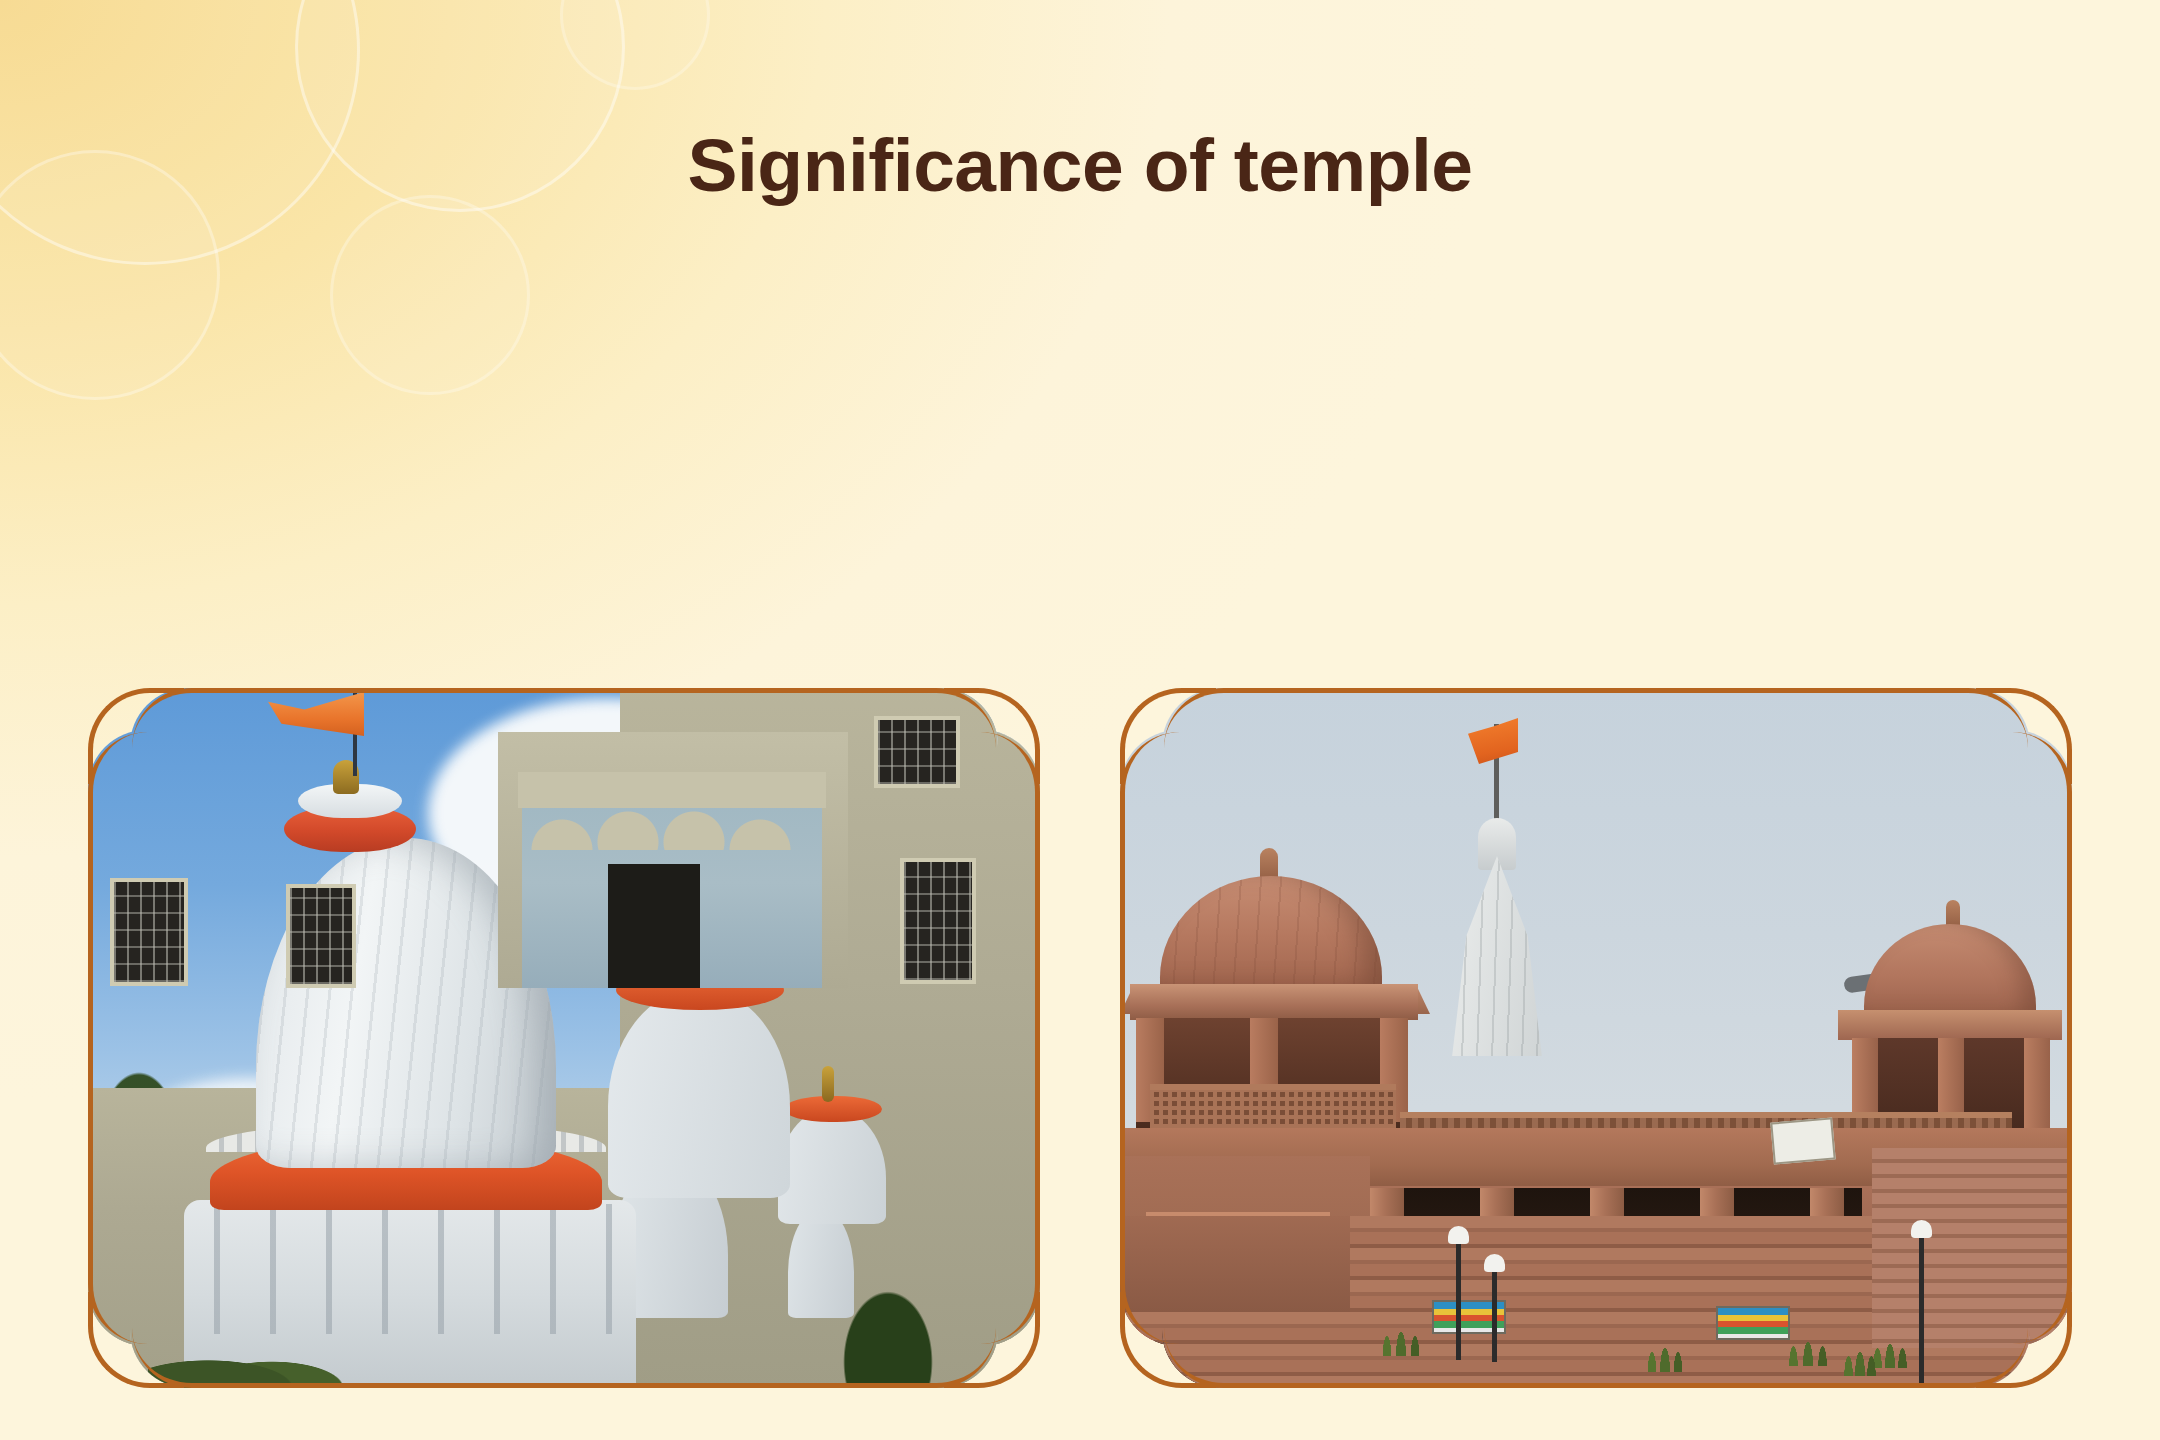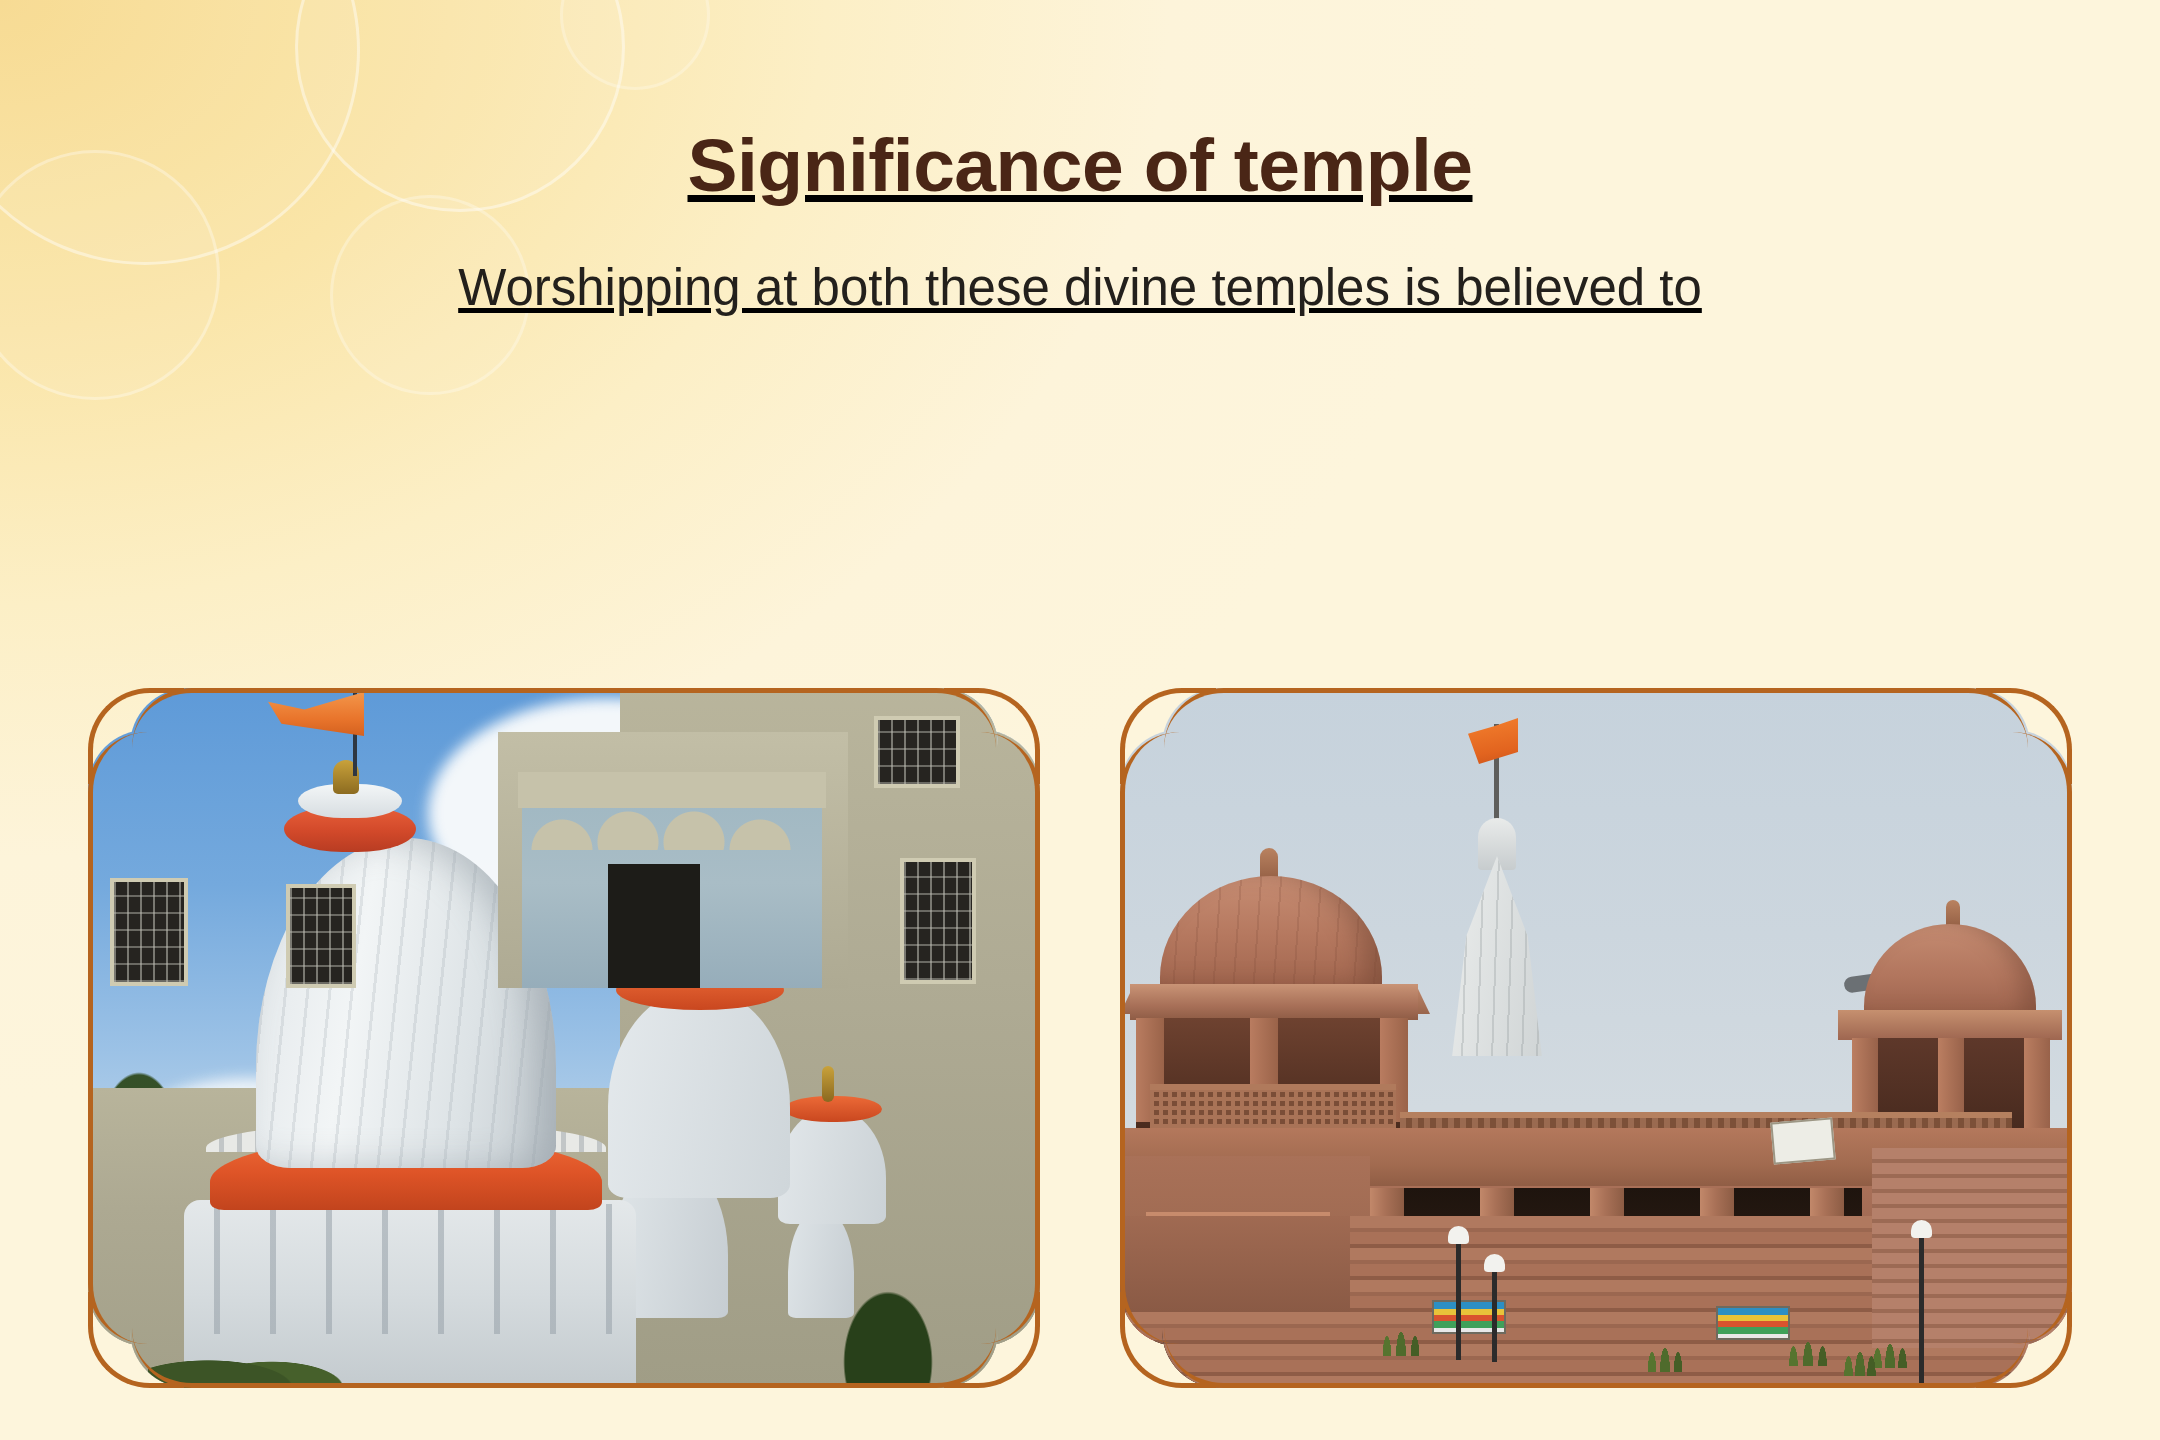--- a/index.html
+++ b/index.html
@@ -35,21 +35,20 @@
   .ring-a { width:430px; height:430px; left:-70px;  top:-165px; }
   .ring-b { width:330px; height:330px; left:295px;  top:-118px; }
   .ring-c { width:250px; height:250px; left:-30px;  top:150px; border-color:rgba(255,255,255,0.30); }
   .ring-d { width:200px; height:200px; left:330px;  top:195px; border-color:rgba(255,255,255,0.26); }
   .ring-e { width:150px; height:150px; left:560px;  top:-60px; border-color:rgba(255,255,255,0.24); }
 
   
   .text-wrap {
     position:absolute; left:0; right:0; top:128px;
     text-align:center;
-    text-decoration:underline;
   }
   .page-title {
     font-size:75px;
     font-weight:bold;
     color:#4A2616;
     letter-spacing:-0.5px;
     line-height:1.0;
   }
   .subtitle {
     margin-top:46px;
@@ -590,21 +589,20 @@
 
   <div class="deco-ring ring-a"></div>
   <div class="deco-ring ring-b"></div>
   <div class="deco-ring ring-c"></div>
   <div class="deco-ring ring-d"></div>
   <div class="deco-ring ring-e"></div>
 
   <div class="text-wrap">
     <h1 class="page-title">Significance of temple</h1>
     <p class="subtitle">
-      <span class="ln">Worshipping at both these divine temples is believed to</span>
     </p>
   </div>
 
   <div class="gallery">
 
     <div class="card">
       <div class="photo">
 
         <div class="sheet sheet-v">
           <div class="scene">

